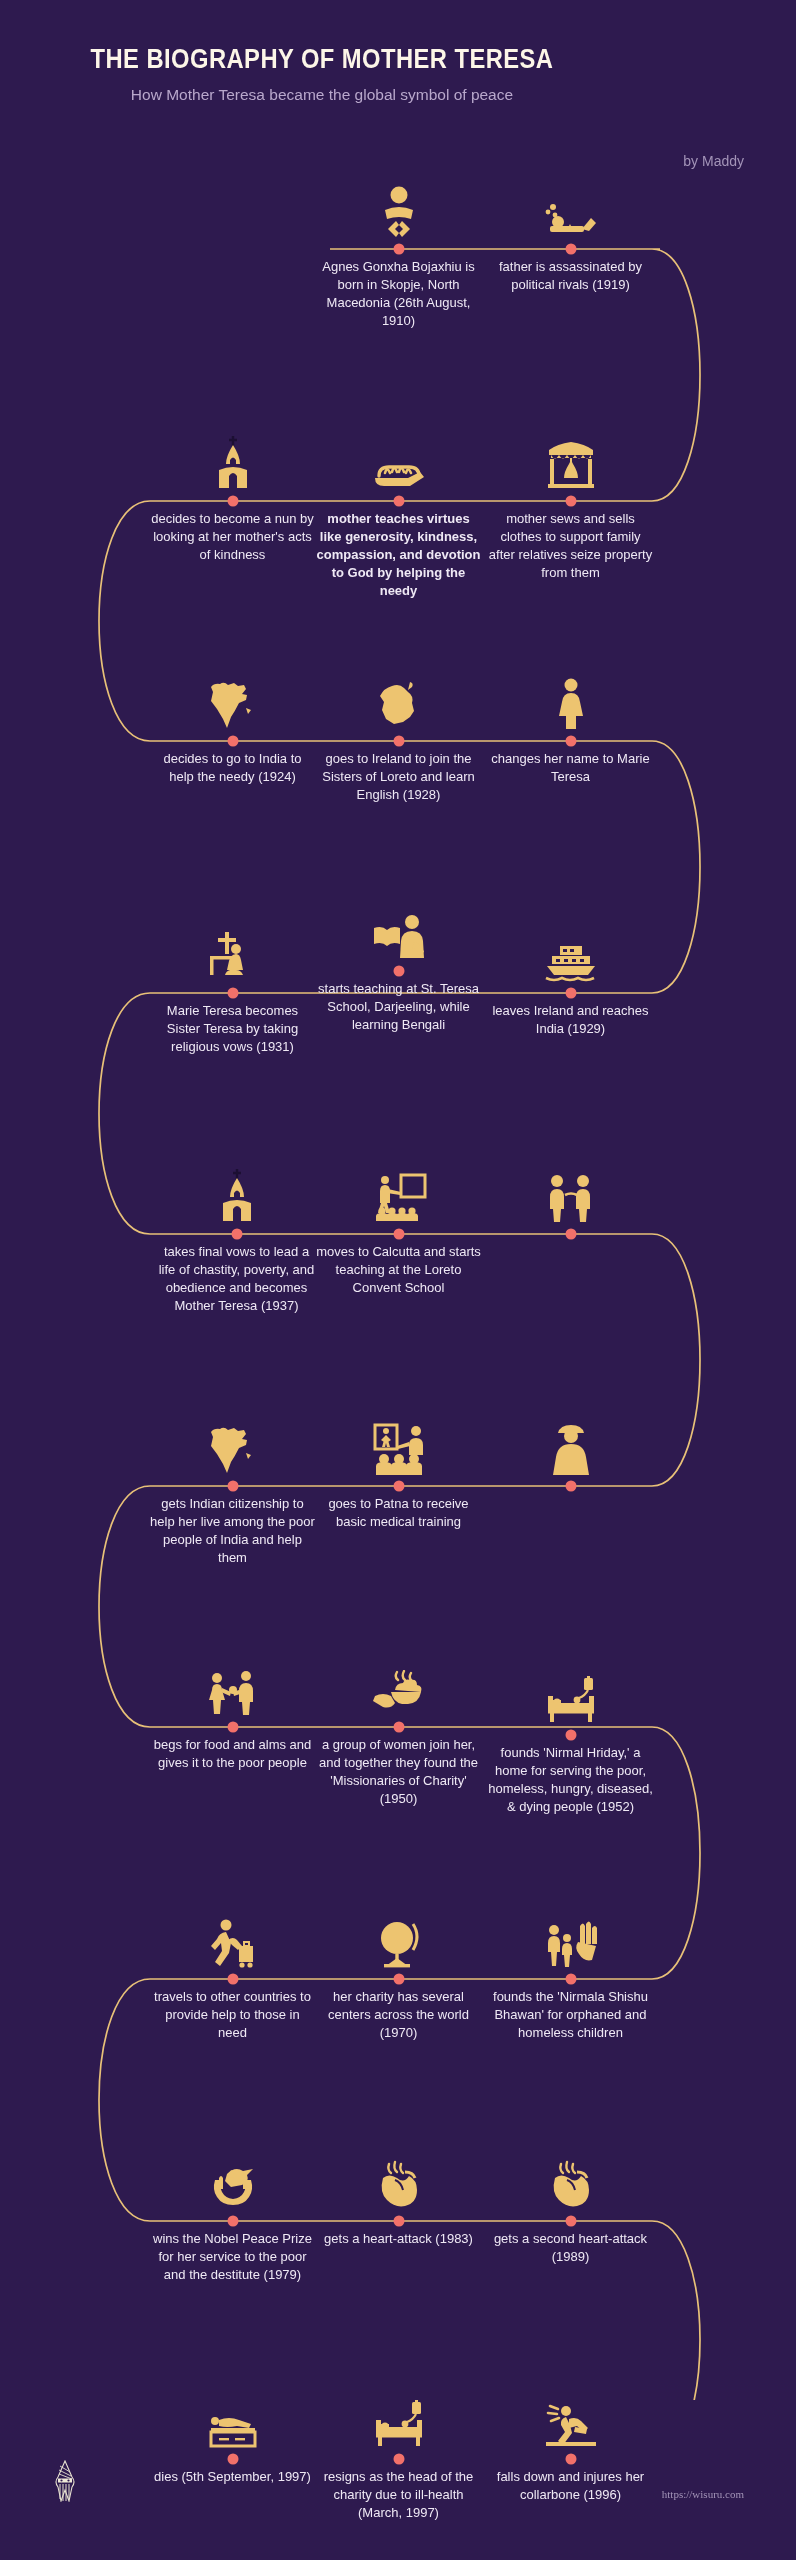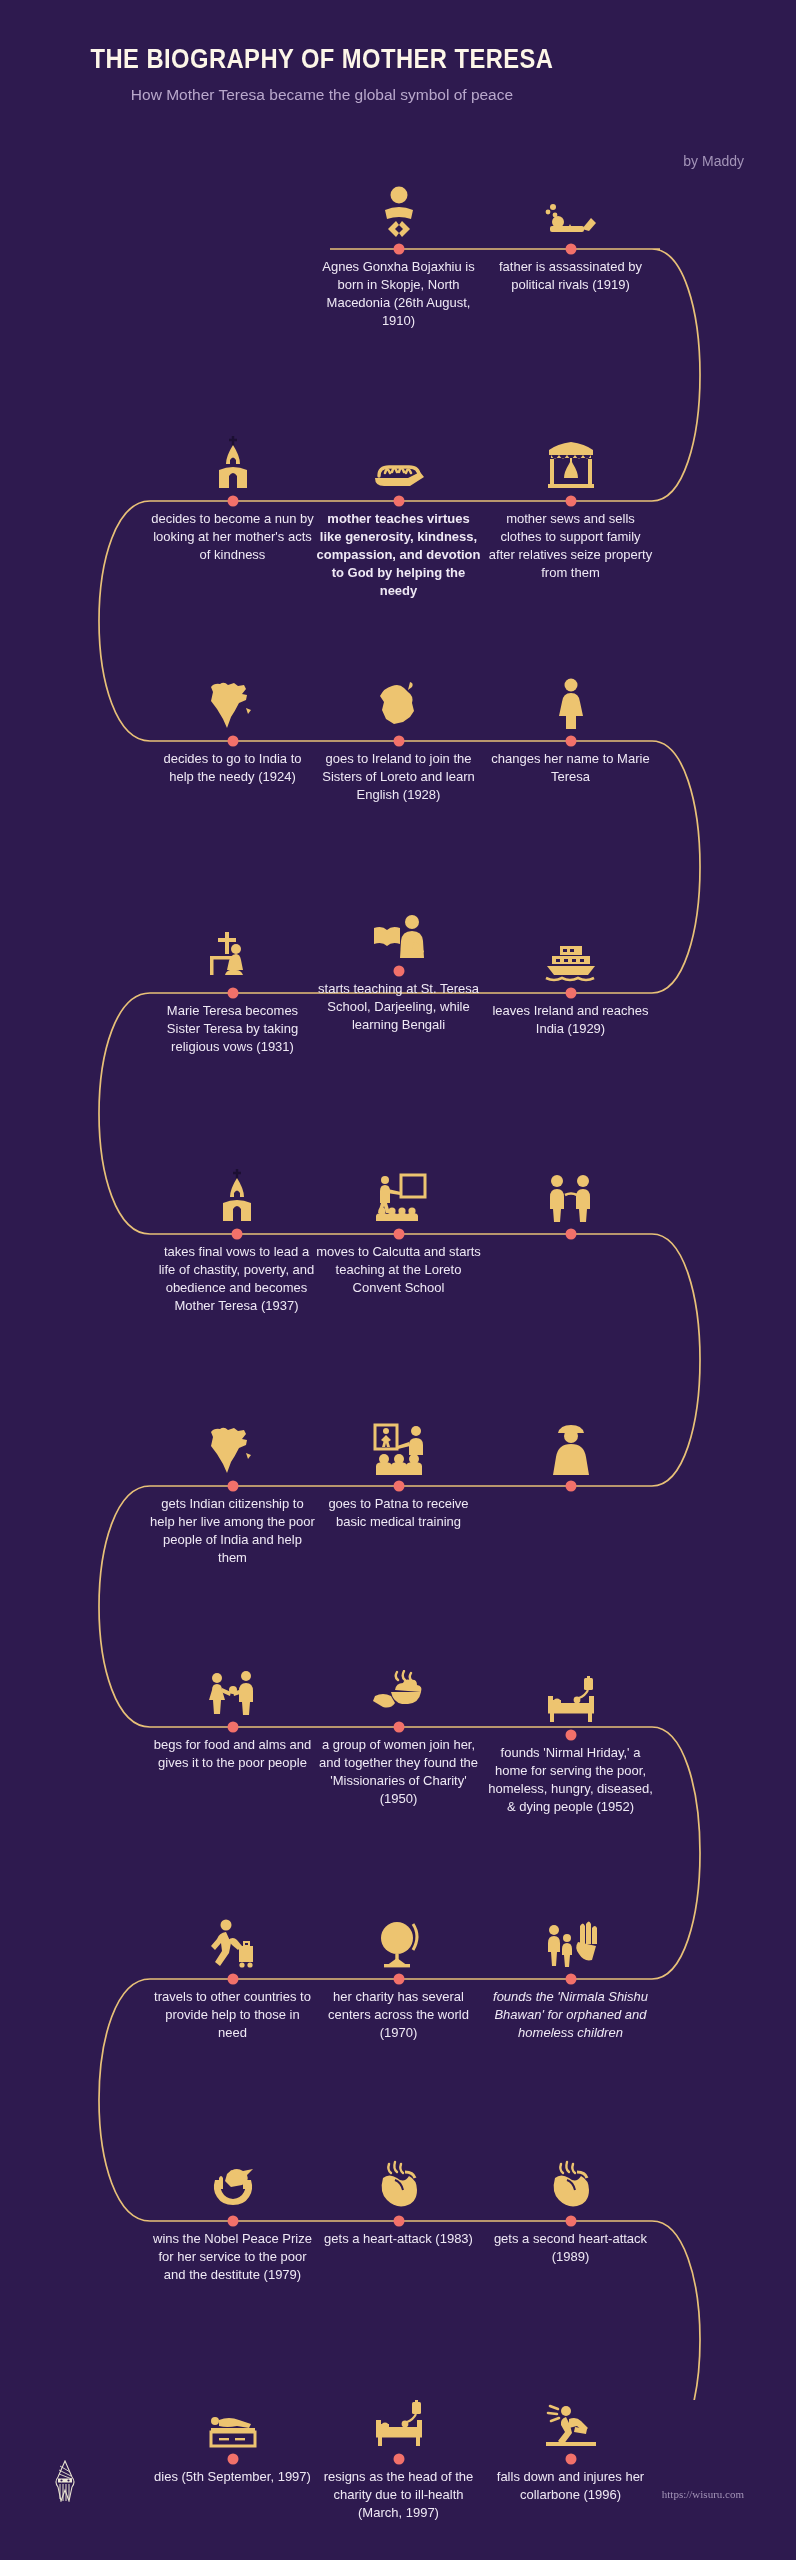--- a/index.html
+++ b/index.html
@@ -371,21 +371,21 @@
           <circle cx="23" cy="20" r="16" fill="#edc470"></circle>
           <path d="M39 6 q8 12 0 26" fill="none" stroke="#edc470" stroke-width="3"></path>
           <path d="M23 36 v6" stroke="#edc470" stroke-width="3.4"></path>
           <path d="M12 48 l11-8 11 8z" fill="#edc470"></path>
           <rect x="10" y="46" width="26" height="3.4" fill="#edc470"></rect>
         </svg>
       </span>
       <span class="dot"></span>
       <div class="caption">her charity has several centers across the world (1970)</div>
     </div>
-    <div class="node" style="left: 488px; top: 1979px; font-style: italic;">
+    <div class="node" style="left: 488px; top: 1979px;">
       <span class="icon">
         <svg width="54" height="48" viewBox="0 0 54 48">
           <circle cx="10" cy="10" r="5" fill="#edc470"></circle>
           <path d="M10 16 q-6 0-6 7 v9 h3 l1 14 h4 l1-14 h3 v-9 q0-7-6-7z" fill="#edc470"></path>
           <circle cx="23" cy="18" r="4" fill="#edc470"></circle>
           <path d="M23 23 q-5 0-5 6 v6 h2 l1 12 h4 l1-12 h2 v-6 q0-6-5-6z" fill="#edc470"></path>
           <path d="M36 6 q3-5 5 0 v18 h-5z" fill="#edc470"></path>
           <path d="M42 4 q3-5 5 0 v20 h-5z" fill="#edc470"></path>
           <path d="M48 8 q3-4 5 0 v16 h-5z" fill="#edc470"></path>
           <path d="M34 22 q-4 6 1 12 q5 8 13 6 l4-14 z" fill="#edc470"></path>

